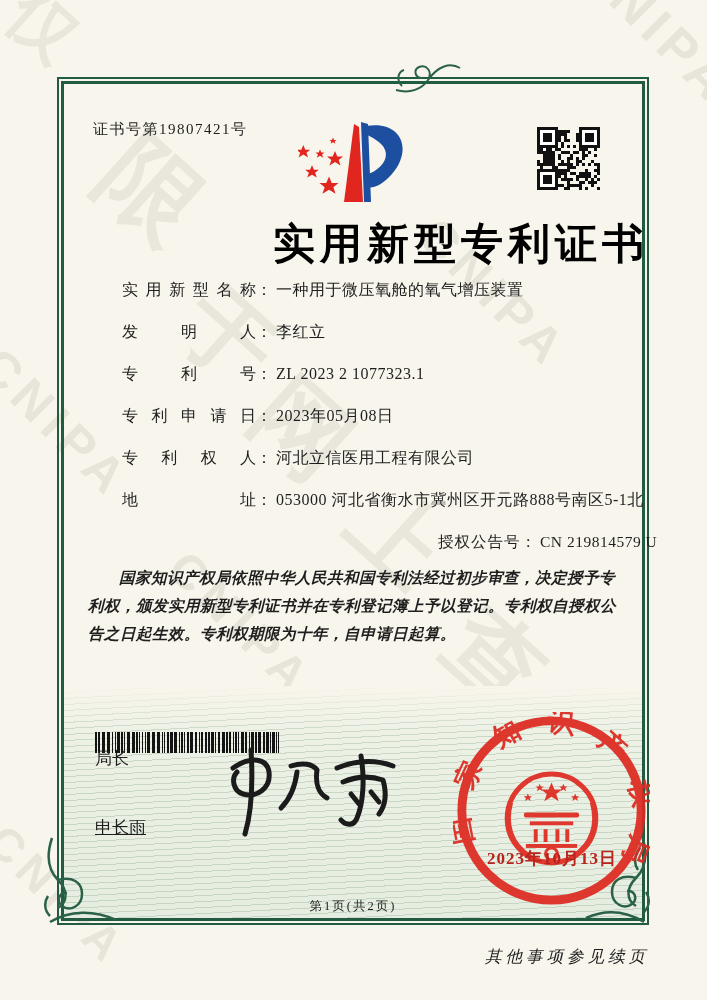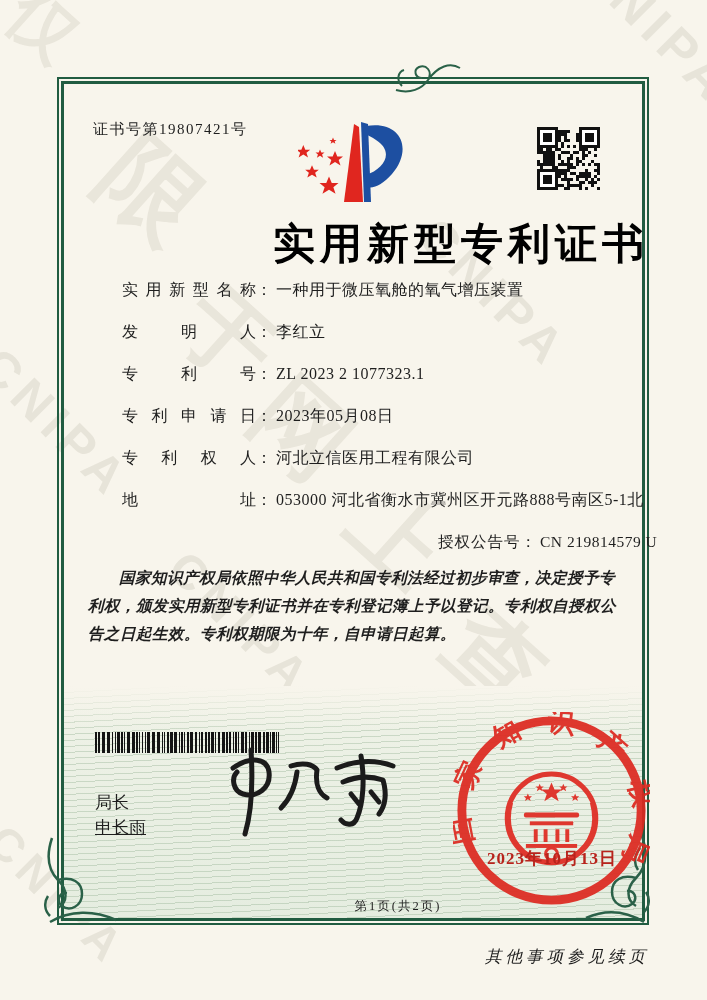--- a/index.html
+++ b/index.html
@@ -33,30 +33,30 @@
   .fcolon{display:inline-block;margin-right:4px;}
   .fvalue{letter-spacing:0.5px;}
   .frow2{position:absolute;left:438px;font-size:15.5px;white-space:nowrap;}
   .flabel2{display:inline-block;letter-spacing:1px;}
   
   .legal{position:absolute;left:88px;top:564px;width:534px;font-size:15.5px;
          font-style:italic;line-height:28px;}
   .legal p{margin:0 0 4px 0;text-indent:2em;letter-spacing:0.5px;font-weight:bold;}
   
   .barcode{position:absolute;left:95px;top:732px;width:185px;height:21px;}
-  .director-title{position:absolute;left:95px;top:791px;font-size:17px;
+  .director-title{position:absolute;left:95px;top:747px;font-size:17px;
         font-family:"Liberation Sans","DejaVu Sans",sans-serif;}
   .director-name{position:absolute;left:95px;top:816px;font-size:17px;
         font-family:"Liberation Sans","DejaVu Sans",sans-serif;text-decoration:underline;}
   .signature{position:absolute;left:205px;top:742px;width:195px;height:100px;}
   .seal{position:absolute;left:453px;top:712px;width:197px;height:197px;}
   .seal-date{position:absolute;left:462px;top:847px;width:180px;text-align:center;
              font-size:17px;color:#b8231c;font-weight:bold;letter-spacing:1px;}
   .page-num{position:absolute;left:57px;top:898px;width:592px;text-align:center;
-            font-size:12.5px;letter-spacing:2px;margin-left:45px;}
+            font-size:12.5px;letter-spacing:2px;}
   .cont-note{position:absolute;left:57px;top:946px;width:592px;text-align:right;
              font-size:16.5px;font-style:italic;letter-spacing:4px;}
   .flourish{position:absolute;pointer-events:none;}
 </style>
 </head>
 <body>
 
 <div class="page">
 
   <span class="wm-cn" style="left:10px;top:-8px;font-size:68px">仅</span>

